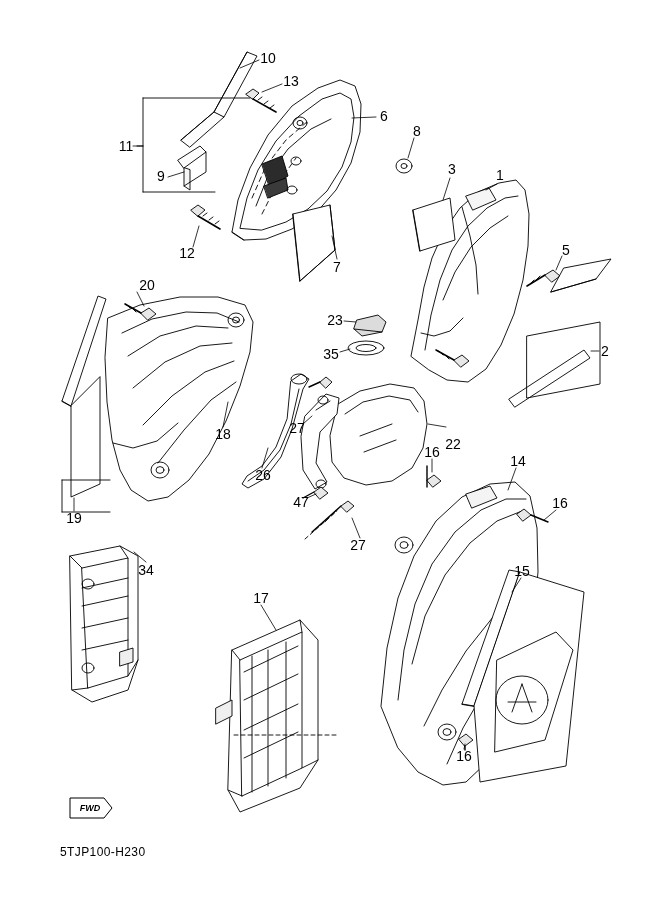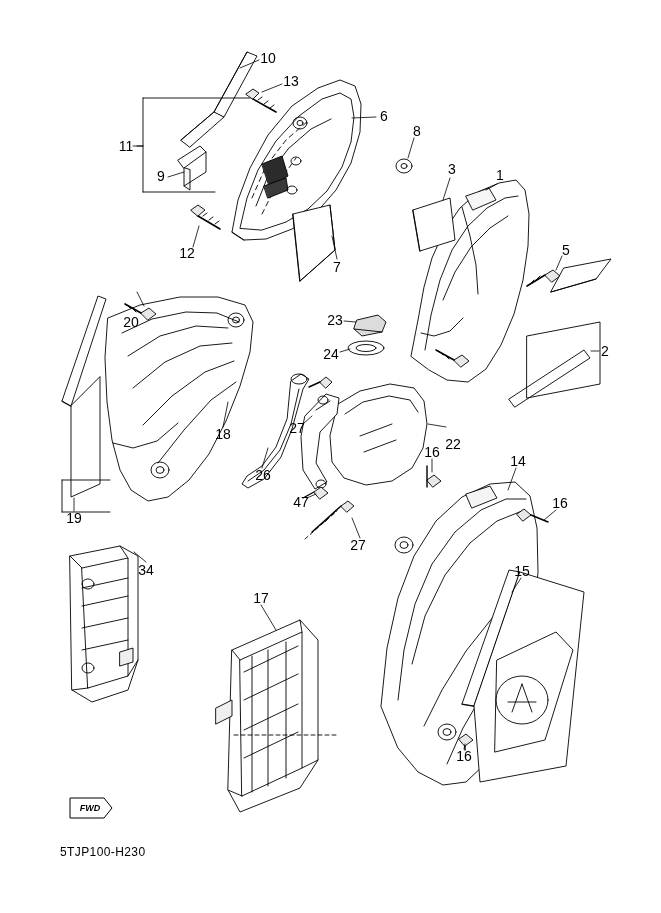--- a/index.html
+++ b/index.html
@@ -356,24 +356,24 @@
       <div class="callout" style="left: 291px; top: 81px;">13</div>
       <div class="callout" style="left: 384px; top: 116px;">6</div>
       <div class="callout" style="left: 417px; top: 131px;">8</div>
       <div class="callout" style="left: 126px; top: 146px;">11</div>
       <div class="callout" style="left: 161px; top: 176px;">9</div>
       <div class="callout" style="left: 452px; top: 169px;">3</div>
       <div class="callout" style="left: 500px; top: 175px;">1</div>
       <div class="callout" style="left: 187px; top: 253px; text-align: right;">12</div>
       <div class="callout" style="left: 566px; top: 250px;">5</div>
       <div class="callout" style="left: 337px; top: 267px;">7</div>
-      <div class="callout" style="left: 131px; top: 285px; margin-top: 37px;">20</div>
+      <div class="callout" style="left: 147px; top: 285px;">20</div>
       <div class="callout" style="left: 335px; top: 320px;">23</div>
       <div class="callout" style="left: 605px; top: 351px;">2</div>
-      <div class="callout" style="left: 331px; top: 354px;">24</div>
+      <div class="callout" style="left: 331px; top: 354px;">35</div>
       <div class="callout" style="left: 223px; top: 434px;">18</div>
       <div class="callout" style="left: 453px; top: 427px; margin-top: 17px;">22</div>
       <div class="callout" style="left: 297px; top: 428px;">27</div>
       <div class="callout" style="left: 263px; top: 475px;">26</div>
       <div class="callout" style="left: 432px; top: 452px;">16</div>
       <div class="callout" style="left: 518px; top: 461px;">14</div>
       <div class="callout" style="left: 301px; top: 502px;">47</div>
       <div class="callout" style="left: 74px; top: 518px;">19</div>
       <div class="callout" style="left: 560px; top: 503px;">16</div>
       <div class="callout" style="left: 358px; top: 545px;">27</div>

